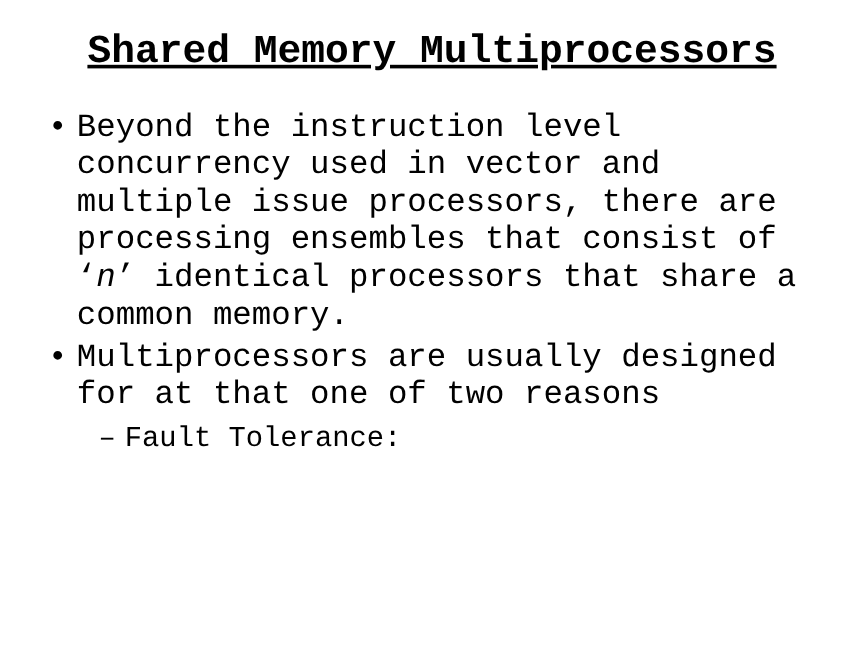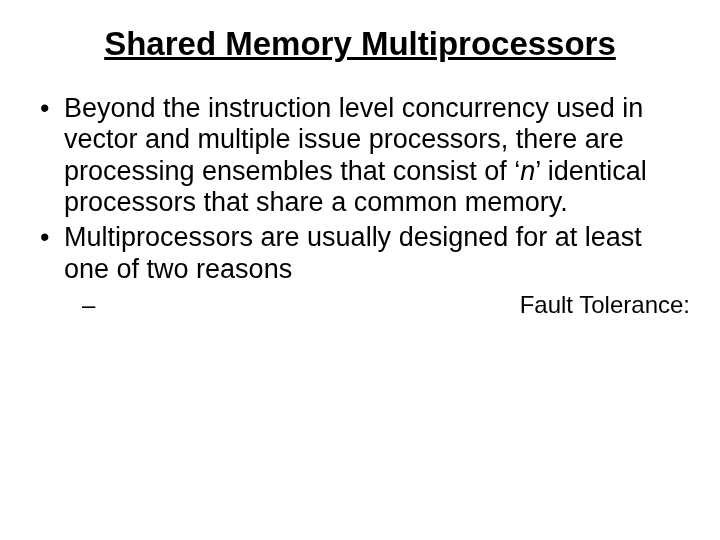--- a/index.html
+++ b/index.html
@@ -9,20 +9,21 @@
     height: 540px;
     background: #ffffff;
     font-family: Arial, Helvetica, sans-serif;
     color: #000000;
   }
   .slide {
     box-sizing: border-box;
     width: 720px;
     height: 384px;
     padding: 20px 30px 30px 30px;
+    font-family: Liberation Mono, monospace;
   }
   .title {
     text-align: center;
     font-size: 33px;
     font-weight: bold;
     text-decoration: underline;
     margin: 5px 0 30px 0;
   }
   ul.level1 {
     list-style: none;
@@ -46,40 +47,39 @@
   ul.level2 {
     list-style: none;
     padding: 0;
     margin: 6px 0 0 18px;
     font-size: 24px;
     line-height: 1.2;
   }
   ul.level2 > li {
     position: relative;
     padding-left: 22px;
-    text-align: right;
   }
   ul.level2 > li::before {
     content: "–";
     position: absolute;
     left: 0;
     top: 0;
   }
   .ital { font-style: italic; }
 </style>
 </head>
 <body>
 
 <div class="slide">
   <div class="title">Shared Memory Multiprocessors</div>
 
   <ul class="level1">
     <li>
       <span>Beyond the instruction level concurrency used in vector and multiple issue processors, there are processing ensembles that consist of ‘</span><span class="ital">n</span><span>’ identical processors that share a common memory.</span>
     </li>
     <li>
-      <span>Multiprocessors are usually designed for at least one of two reasons</span>
+      <span>Multiprocessors are usually designed for at that one of two reasons</span>
       <ul class="level2">
         <li>Fault Tolerance:</li>
       </ul>
     </li>
   </ul>
 </div>
 
 </body></html>

